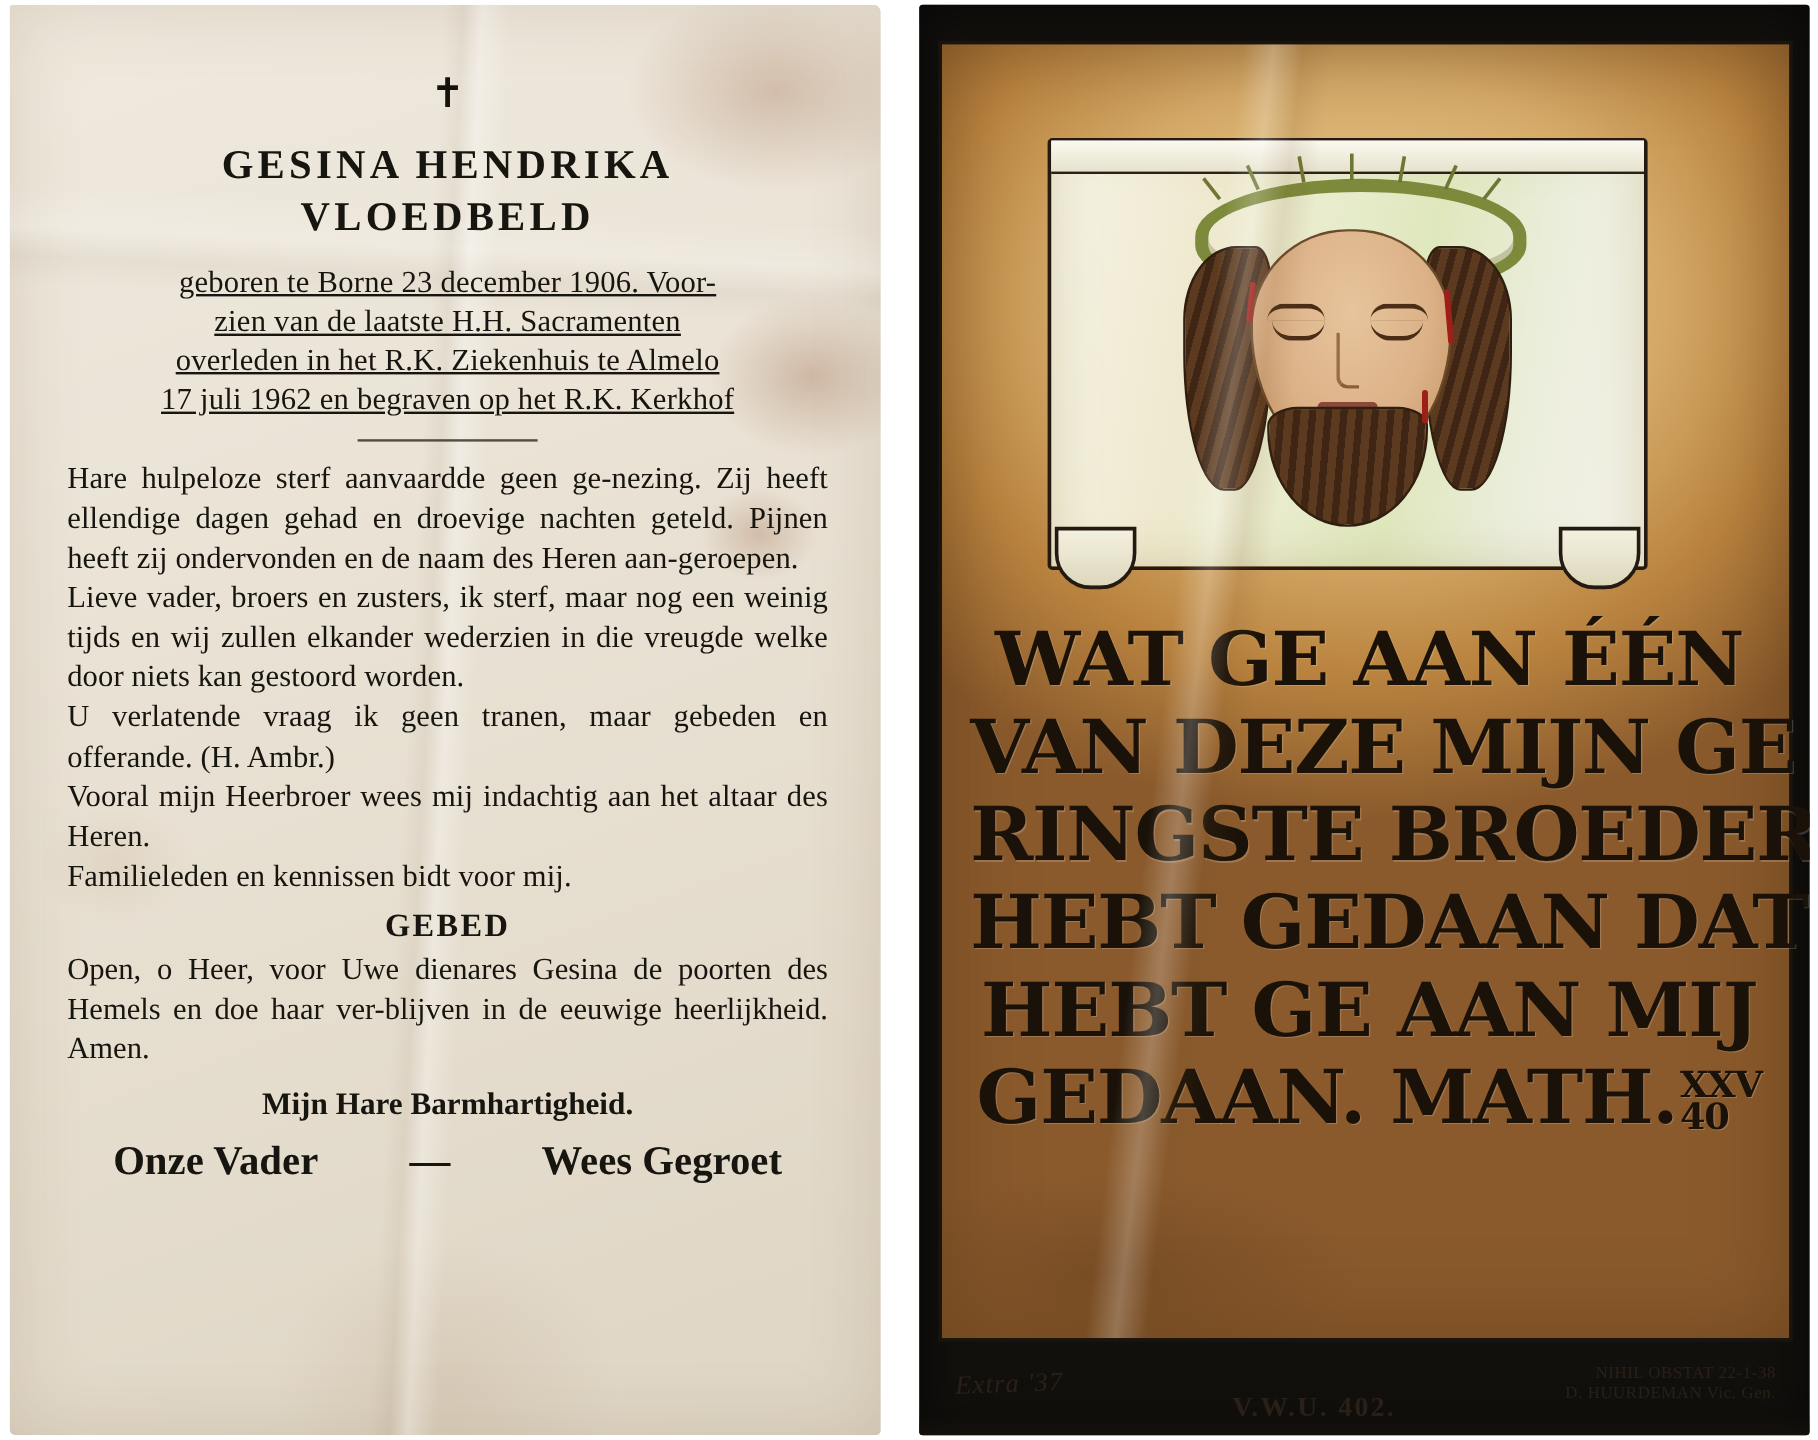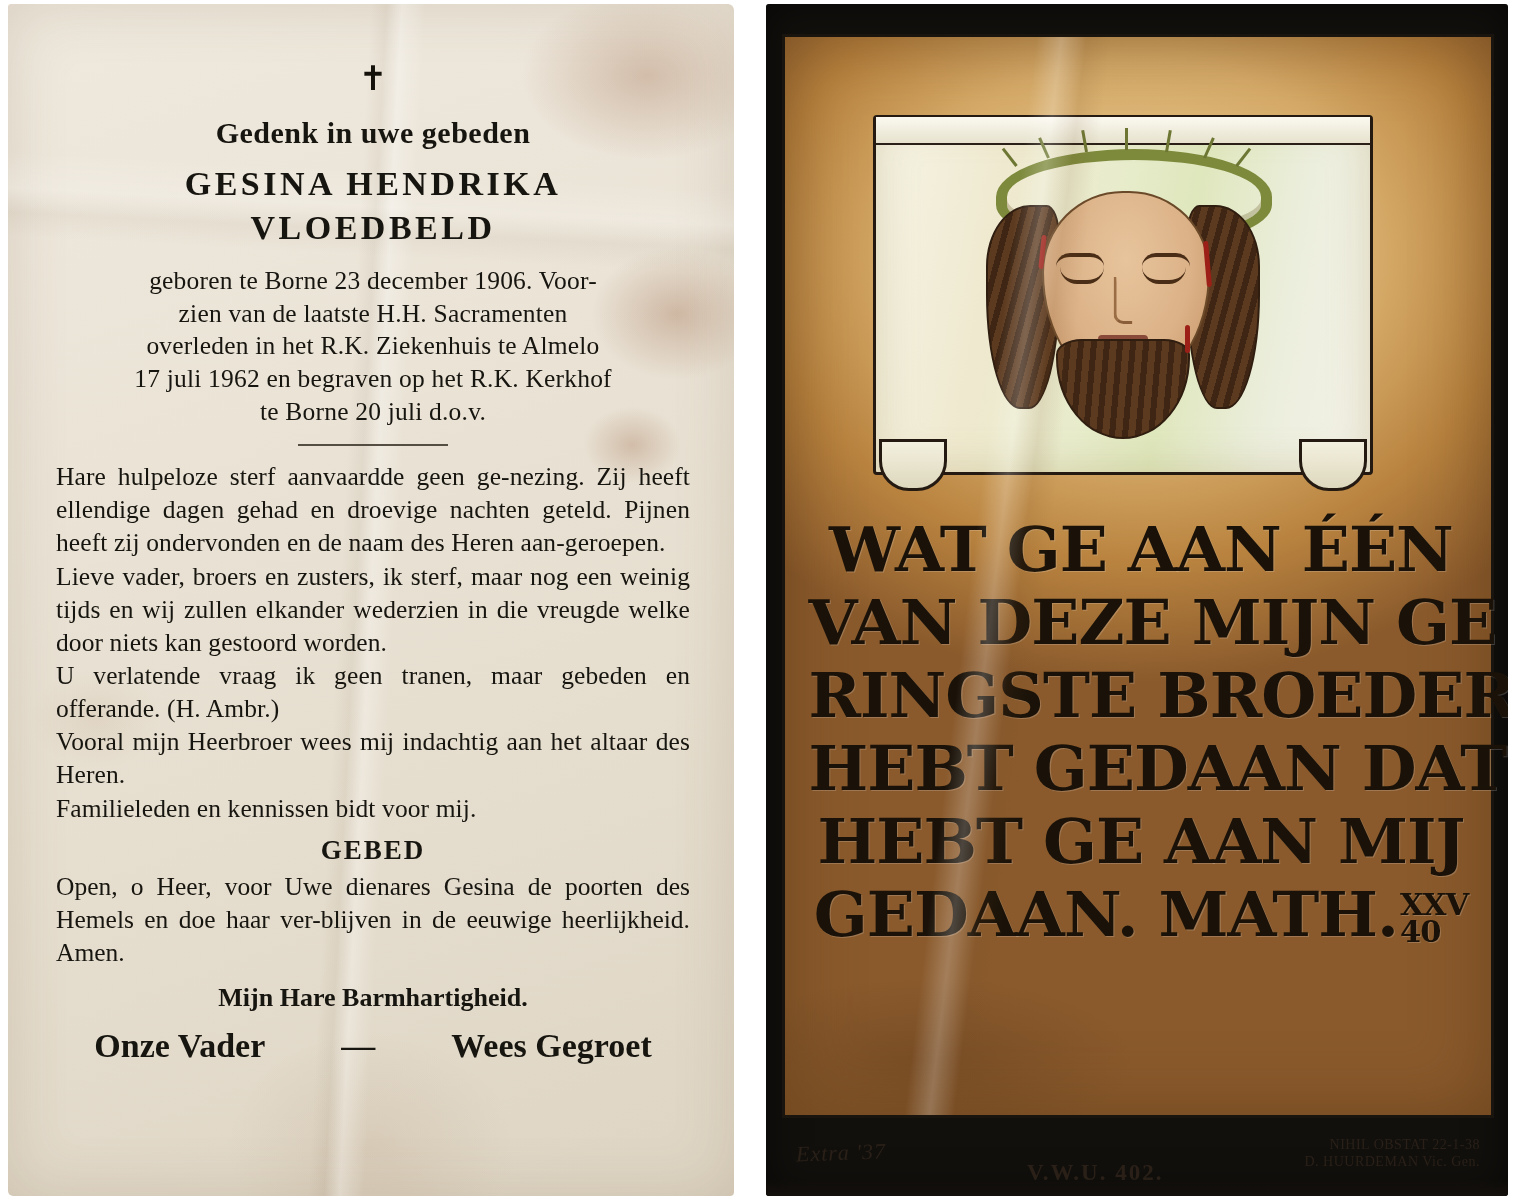--- a/index.html
+++ b/index.html
@@ -78,21 +78,21 @@
     line-height: 1.28;
     margin-bottom: 16px;
   }
   .bio {
     text-align: justify;
     text-align-last: center;
     font-size: 25.5px;
     line-height: 1.28;
     letter-spacing: 0.2px;
   }
-  .bio div { white-space: nowrap; }
+  .bio div { white-space: nowrap; text-decoration: underline; }
   .bio div:nth-child(1),
   .bio div:nth-child(2),
   .bio div:nth-child(3),
   .bio div:nth-child(4) {
     text-align: justify;
   }
   .rule {
     width: 150px;
     height: 2px;
     background: #3a3228;
@@ -394,33 +394,31 @@
 </head>
 <body>
 
 <div class="sheet">
 
   <div class="card-left">
     <div class="left-inner">
 
       <div class="cross">✝</div>
 
-      <div class="gedenk">Gedenk in uwe gebeden</div>
 
       <div class="dec-name">
         <div>GESINA HENDRIKA</div>
         <div>VLOEDBELD</div>
       </div>
 
       <div class="bio">
         <div>geboren te Borne 23 december 1906. Voor-</div>
         <div>zien van de laatste H.H. Sacramenten</div>
         <div>overleden in het R.K. Ziekenhuis te Almelo</div>
         <div>17 juli 1962 en begraven op het R.K. Kerkhof</div>
-        <div>te Borne 20 juli d.o.v.</div>
       </div>
 
       <div class="rule"></div>
 
       <div class="body-text">
         <p>Hare hulpeloze sterf aanvaardde geen ge-nezing. Zij heeft ellendige dagen gehad en droevige nachten geteld. Pijnen heeft zij ondervonden en de naam des Heren aan-geroepen.</p>
         <p>Lieve vader, broers en zusters, ik sterf, maar nog een weinig tijds en wij zullen elkander wederzien in die vreugde welke door niets kan gestoord worden.</p>
         <p>U verlatende vraag ik geen tranen, maar gebeden en offerande. (H. Ambr.)</p>
         <p>Vooral mijn Heerbroer wees mij indachtig aan het altaar des Heren.</p>
         <p class="last-left">Familieleden en kennissen bidt voor mij.</p>

